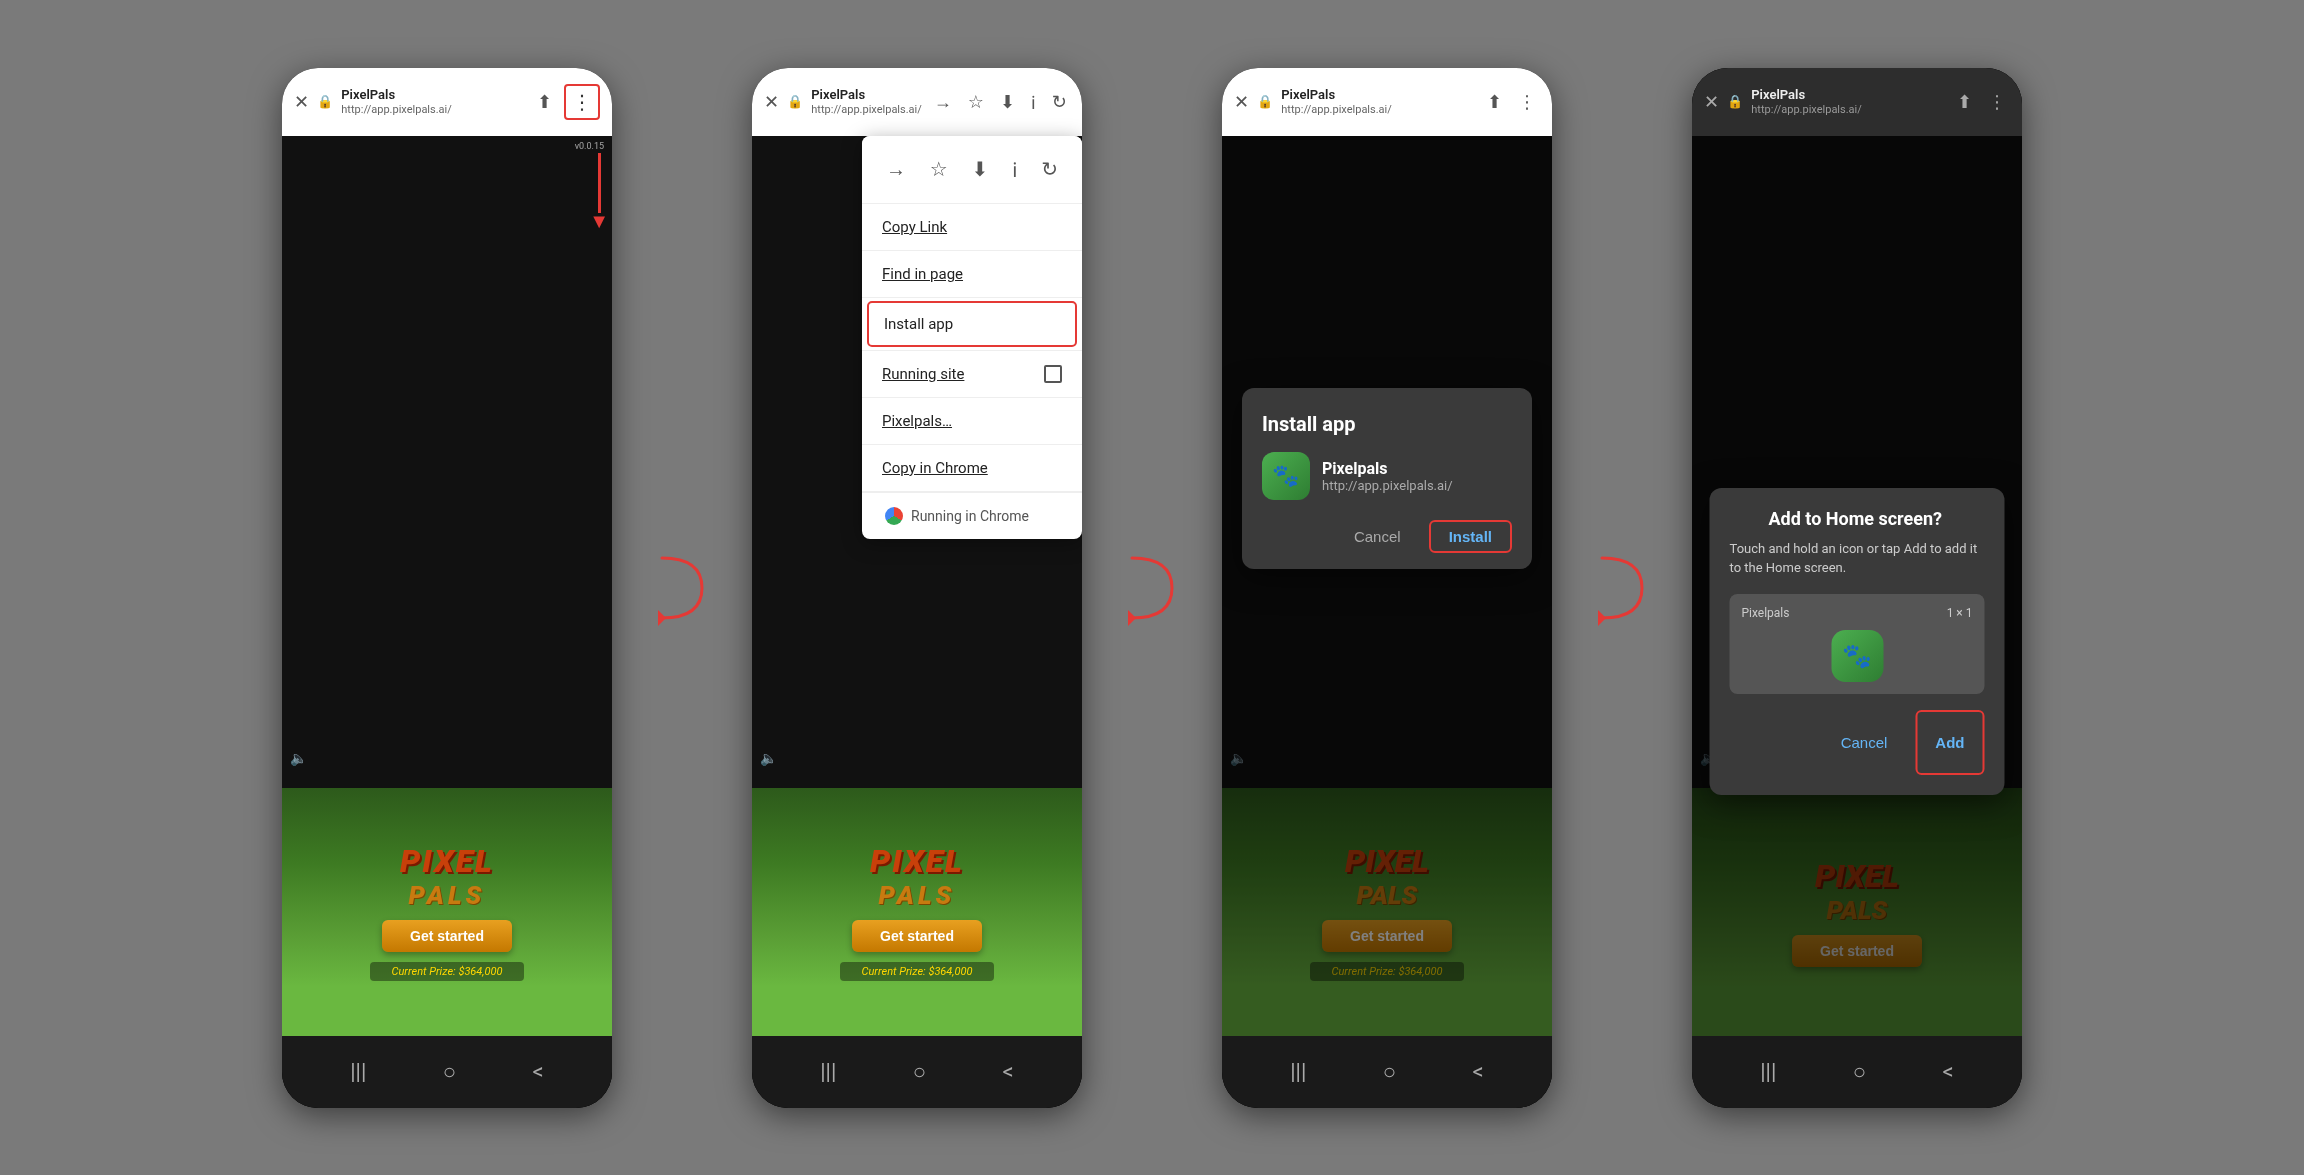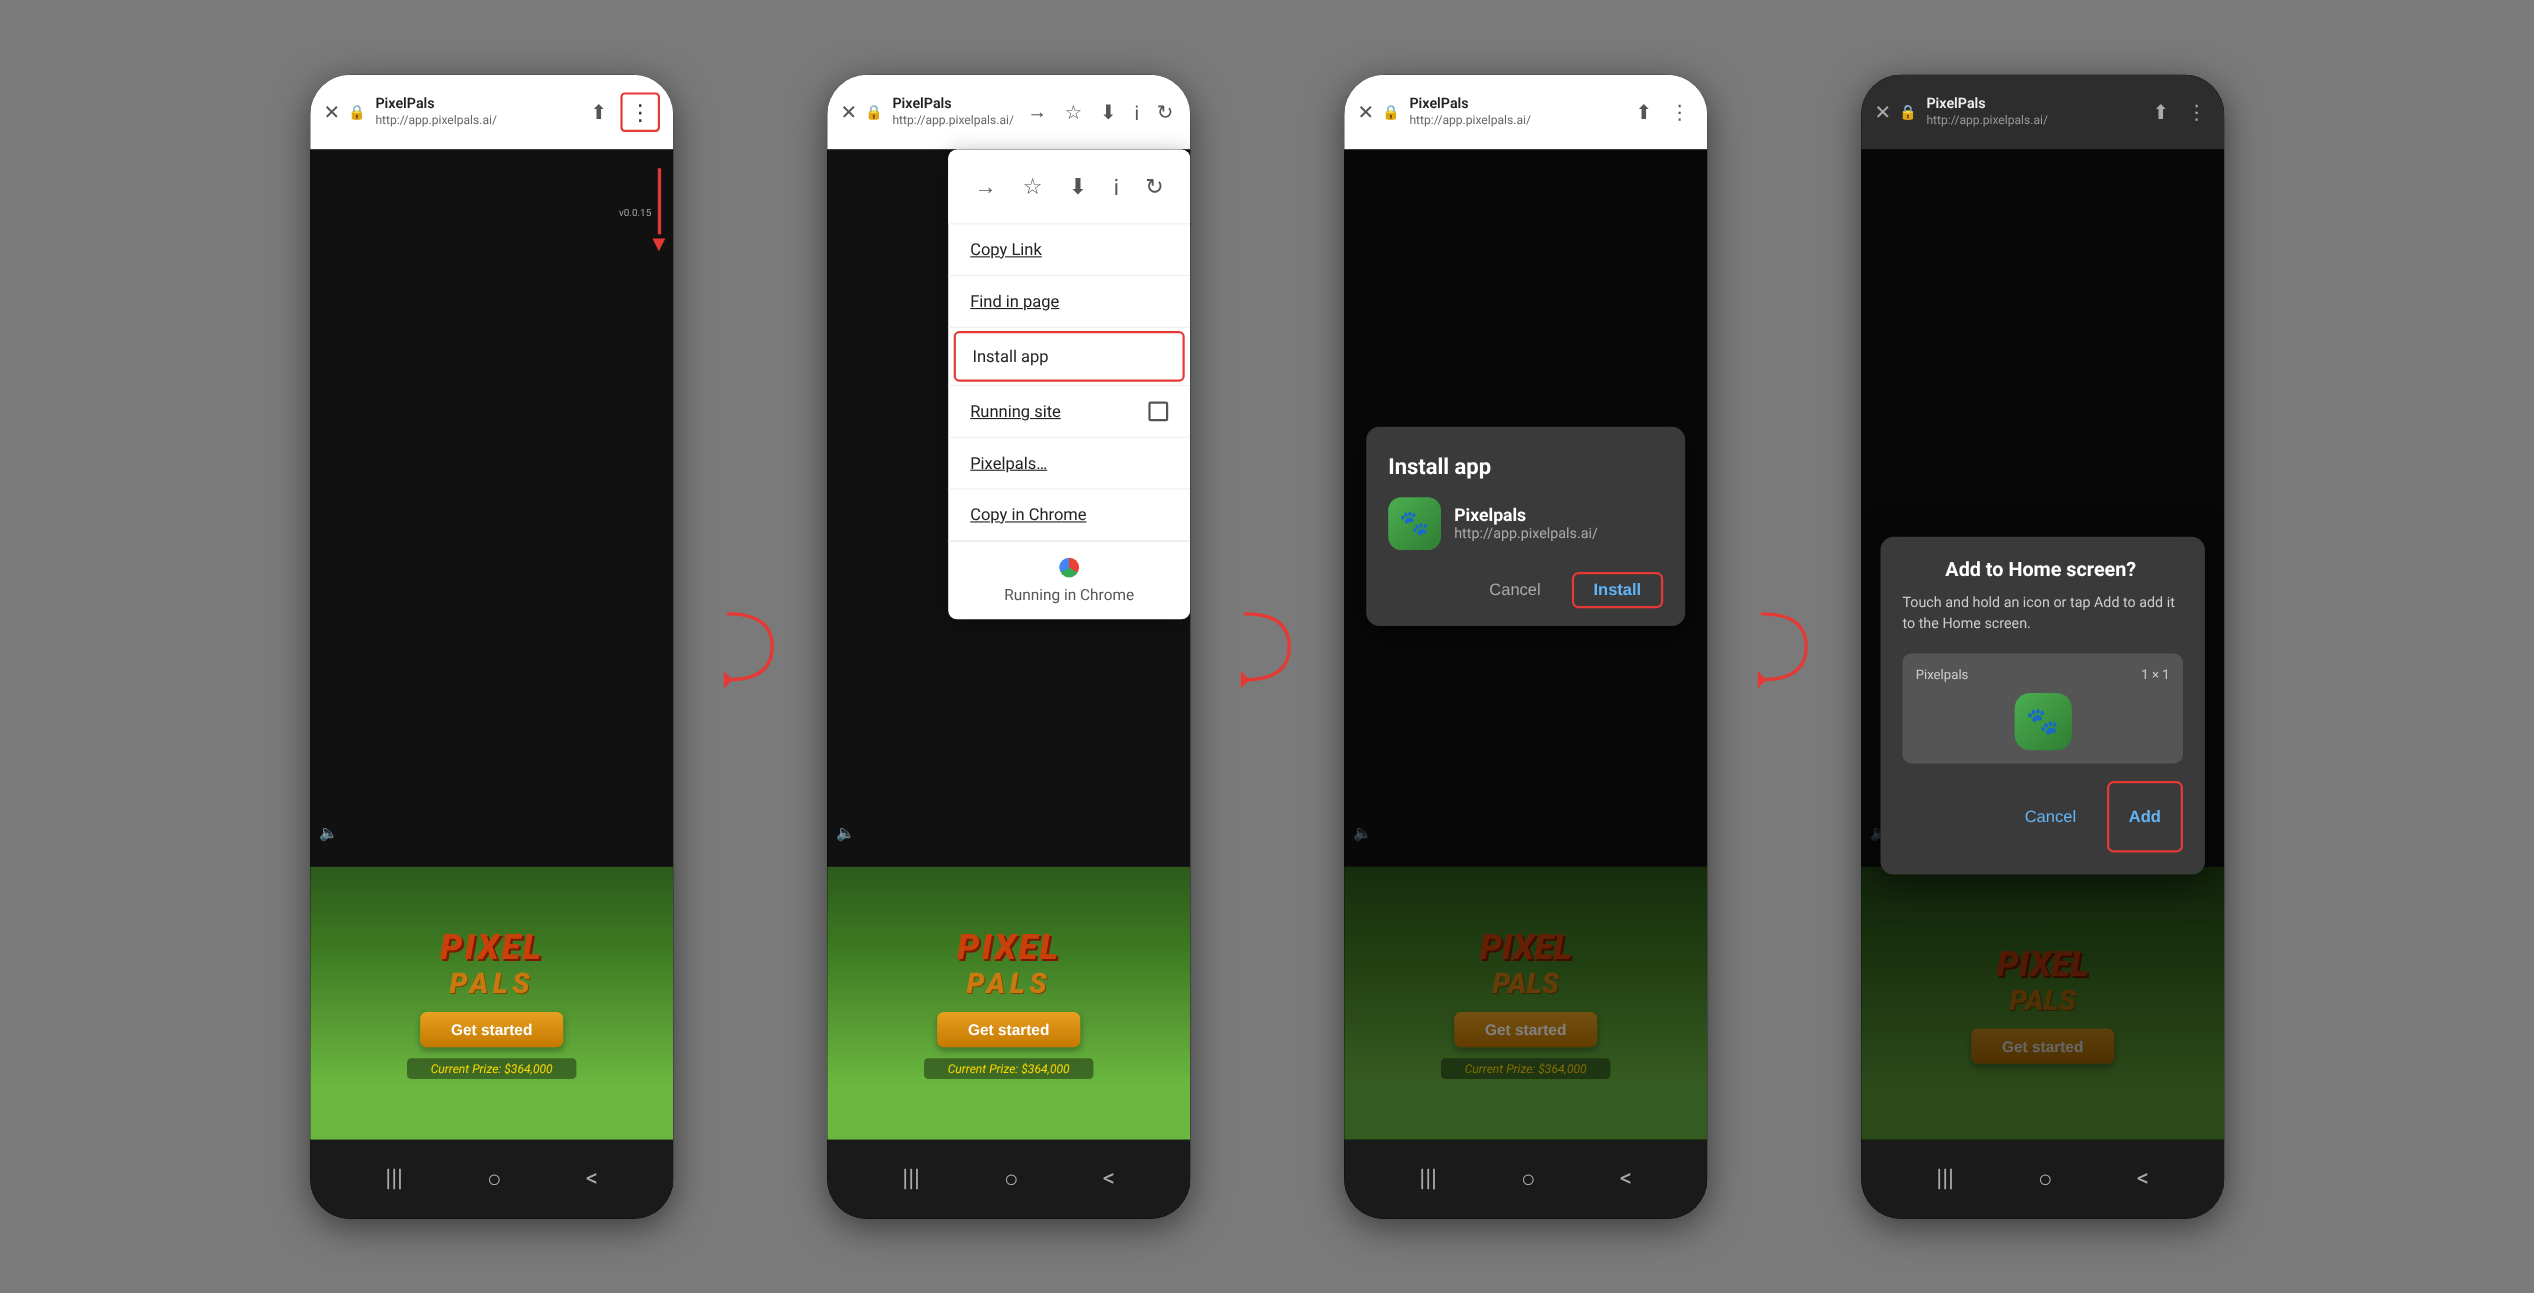--- a/index.html
+++ b/index.html
@@ -133,24 +133,23 @@
       color: #ffd700;
       font-size: 11px;
       padding: 3px 22px;
       border-radius: 4px;
       font-style: italic;
     }
 
     .version-text {
       position: absolute;
       top: 5px;
-      right: 20px;
+      right: 8px;
       font-size: 9px;
       color: rgba(255,255,255,0.6);
-      margin-top: 48px;
     }
 
     .volume-icon {
       position: absolute;
       left: 8px;
       bottom: 270px;
       font-size: 14px;
       color: rgba(255,255,255,0.7);
     }
 
@@ -216,21 +215,20 @@
     }
 
     .running-in-chrome {
       display: flex;
       align-items: center;
       gap: 8px;
       padding: 14px 23px;
       font-size: 14px;
       color: #555;
       border-top: 1px solid #eee;
-      flex-direction: column;
     }
 
     .chrome-dot {
       width: 18px;
       height: 18px;
       border-radius: 50%;
       background: conic-gradient(#ea4335 0deg 120deg, #34a853 120deg 240deg, #4285f4 240deg 360deg);
       flex-shrink: 0;
     }
 

